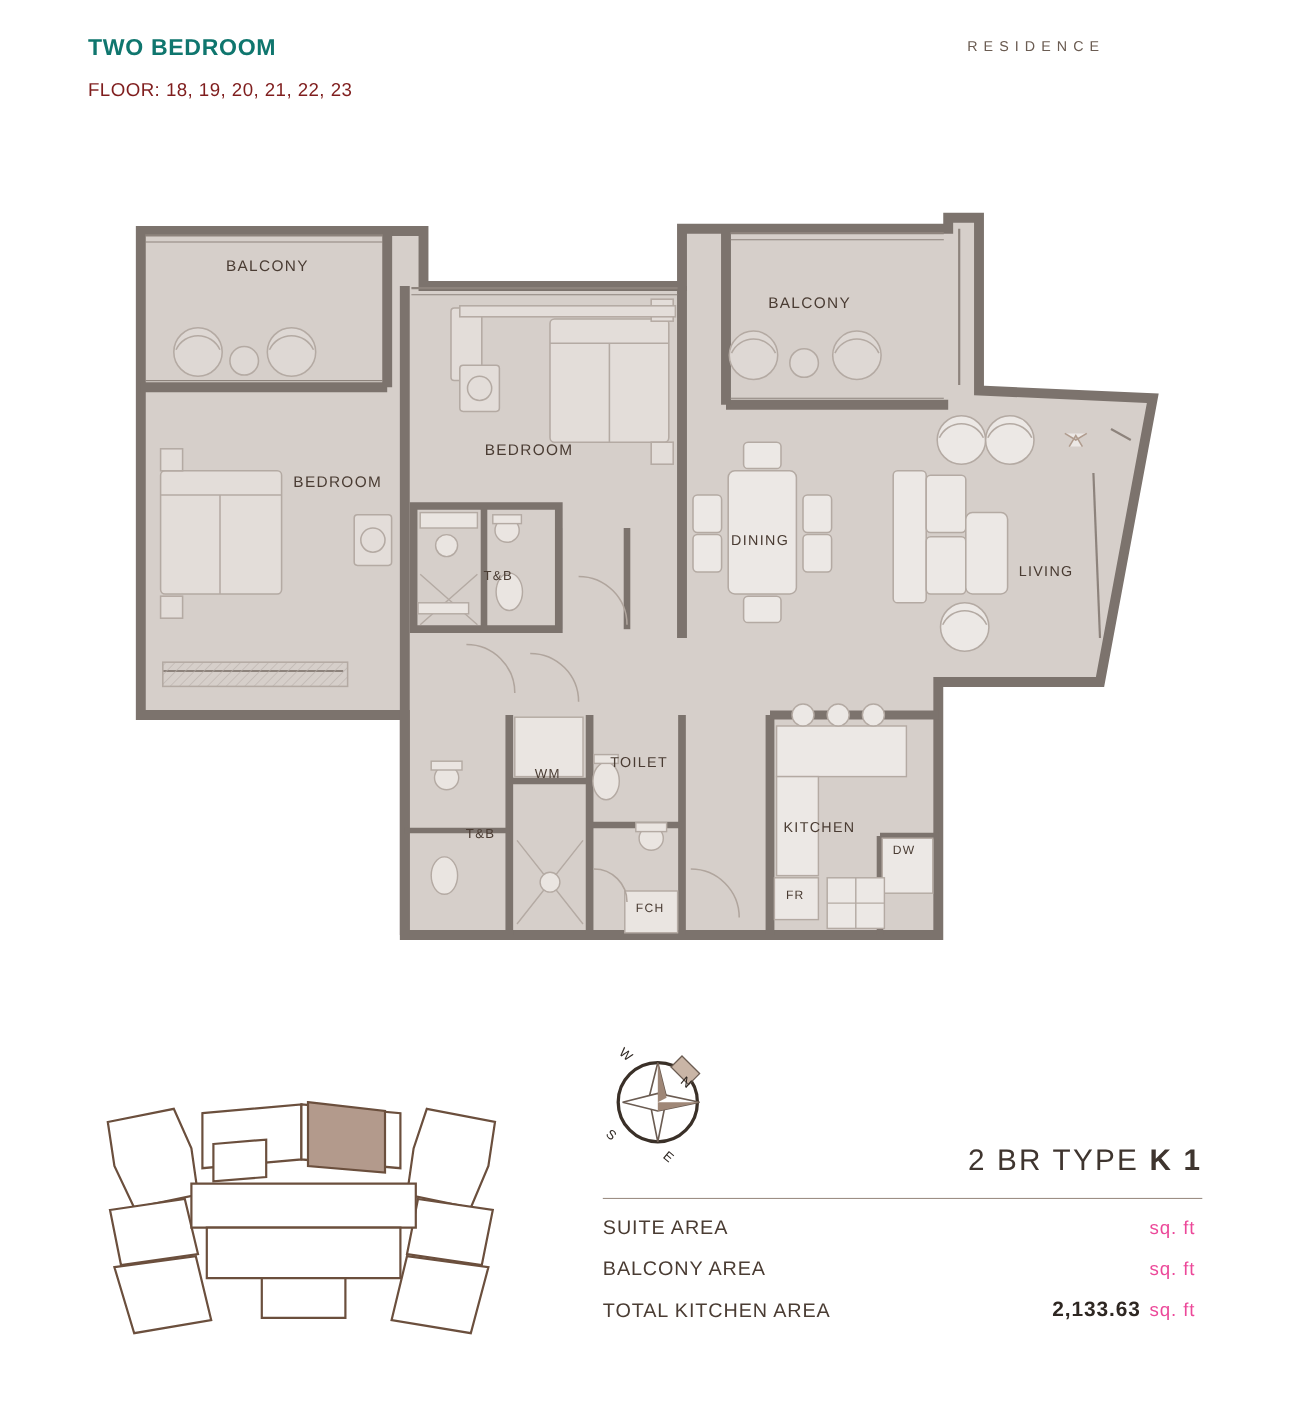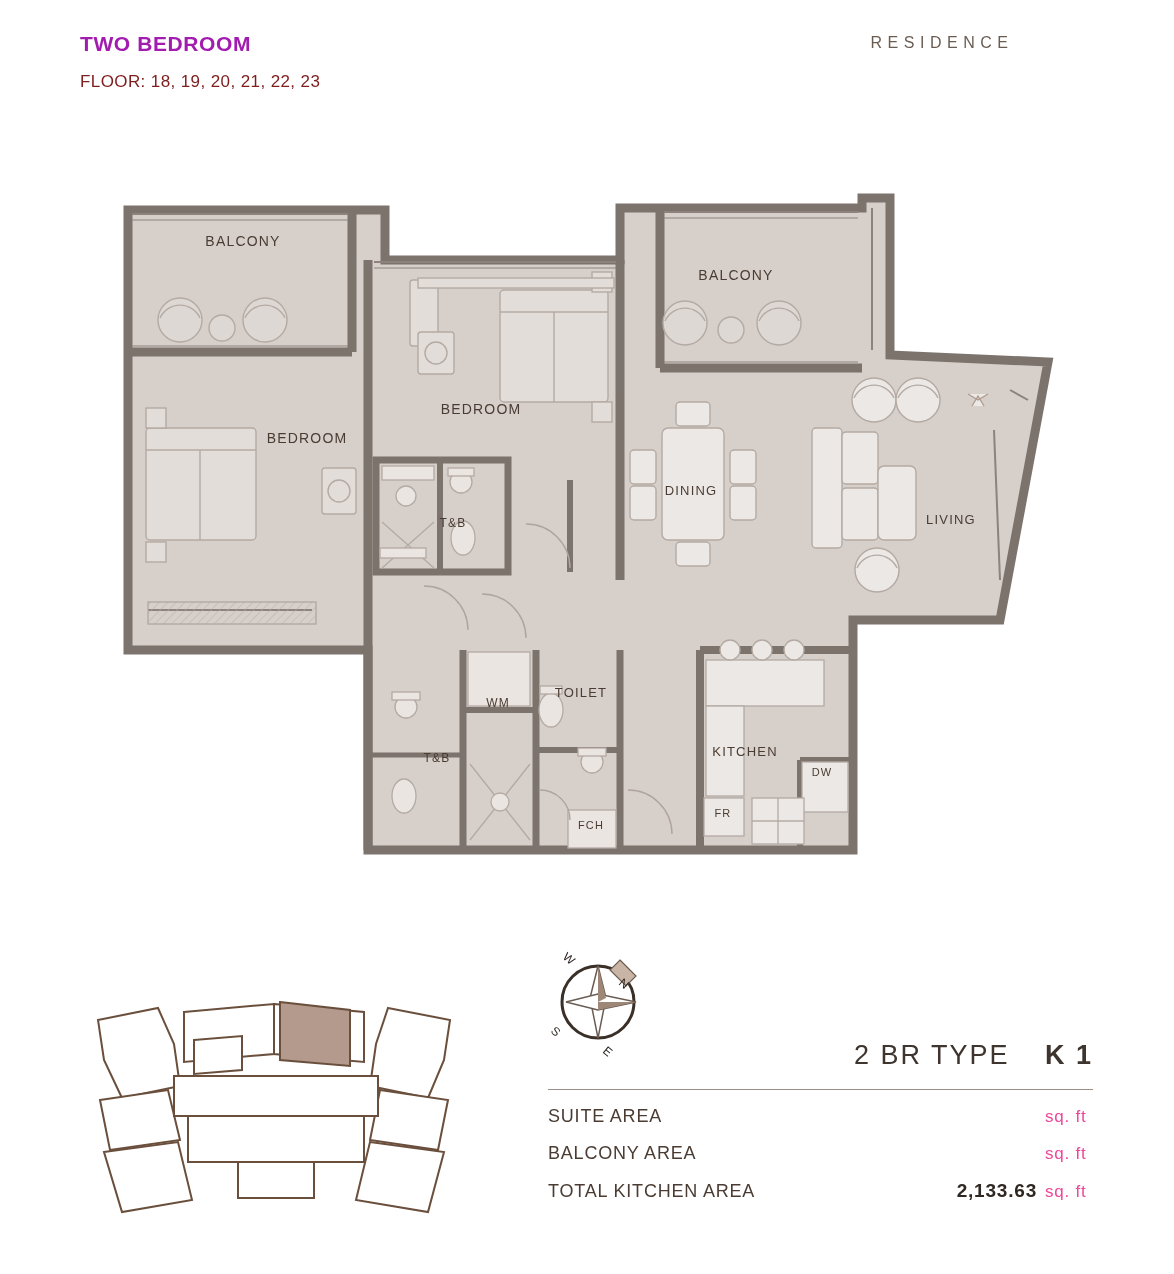--- a/index.html
+++ b/index.html
@@ -17,21 +17,21 @@
   }
 
   
   .hdr-title {
     position: absolute;
     left: 80px;
     top: 32px;
     font-size: 21px;
     font-weight: bold;
     letter-spacing: 0.6px;
-    color: #a21caf;
+    color: #0f766e;
   }
   .hdr-floor {
     position: absolute;
     left: 80px;
     top: 72px;
     font-size: 17px;
     letter-spacing: 0.4px;
     color: #7f1d1d;
   }
   .brand {
@@ -42,21 +42,21 @@
     width: 300px;
   }
   .brand-name {
     font-size: 38px;
     letter-spacing: 9px;
     color: #4a3c33;
     font-family: "Liberation Serif", serif;
     font-weight: normal;
   }
   .brand-sub {
-    font-size: 16px;
+    font-size: 13px;
     letter-spacing: 5.5px;
     color: #6b5c52;
     margin-top: 6px;
   }
 
   
   .plan {
     position: absolute;
     left: 0;
     top: 150px;
@@ -99,21 +99,20 @@
   .info-type {
     text-align: right;
     font-size: 27px;
     letter-spacing: 2px;
     color: #3f352f;
     font-family: "Liberation Sans", sans-serif;
   }
   .info-type .k {
     font-weight: bold;
     letter-spacing: 2px;
-    margin-left: 26px;
   }
   .info-rule {
     margin-top: 18px;
     border-top: 1px solid #9d8f85;
     width: 100%;
   }
   .area-row {
     display: flex;
     align-items: center;
     justify-content: space-between;

